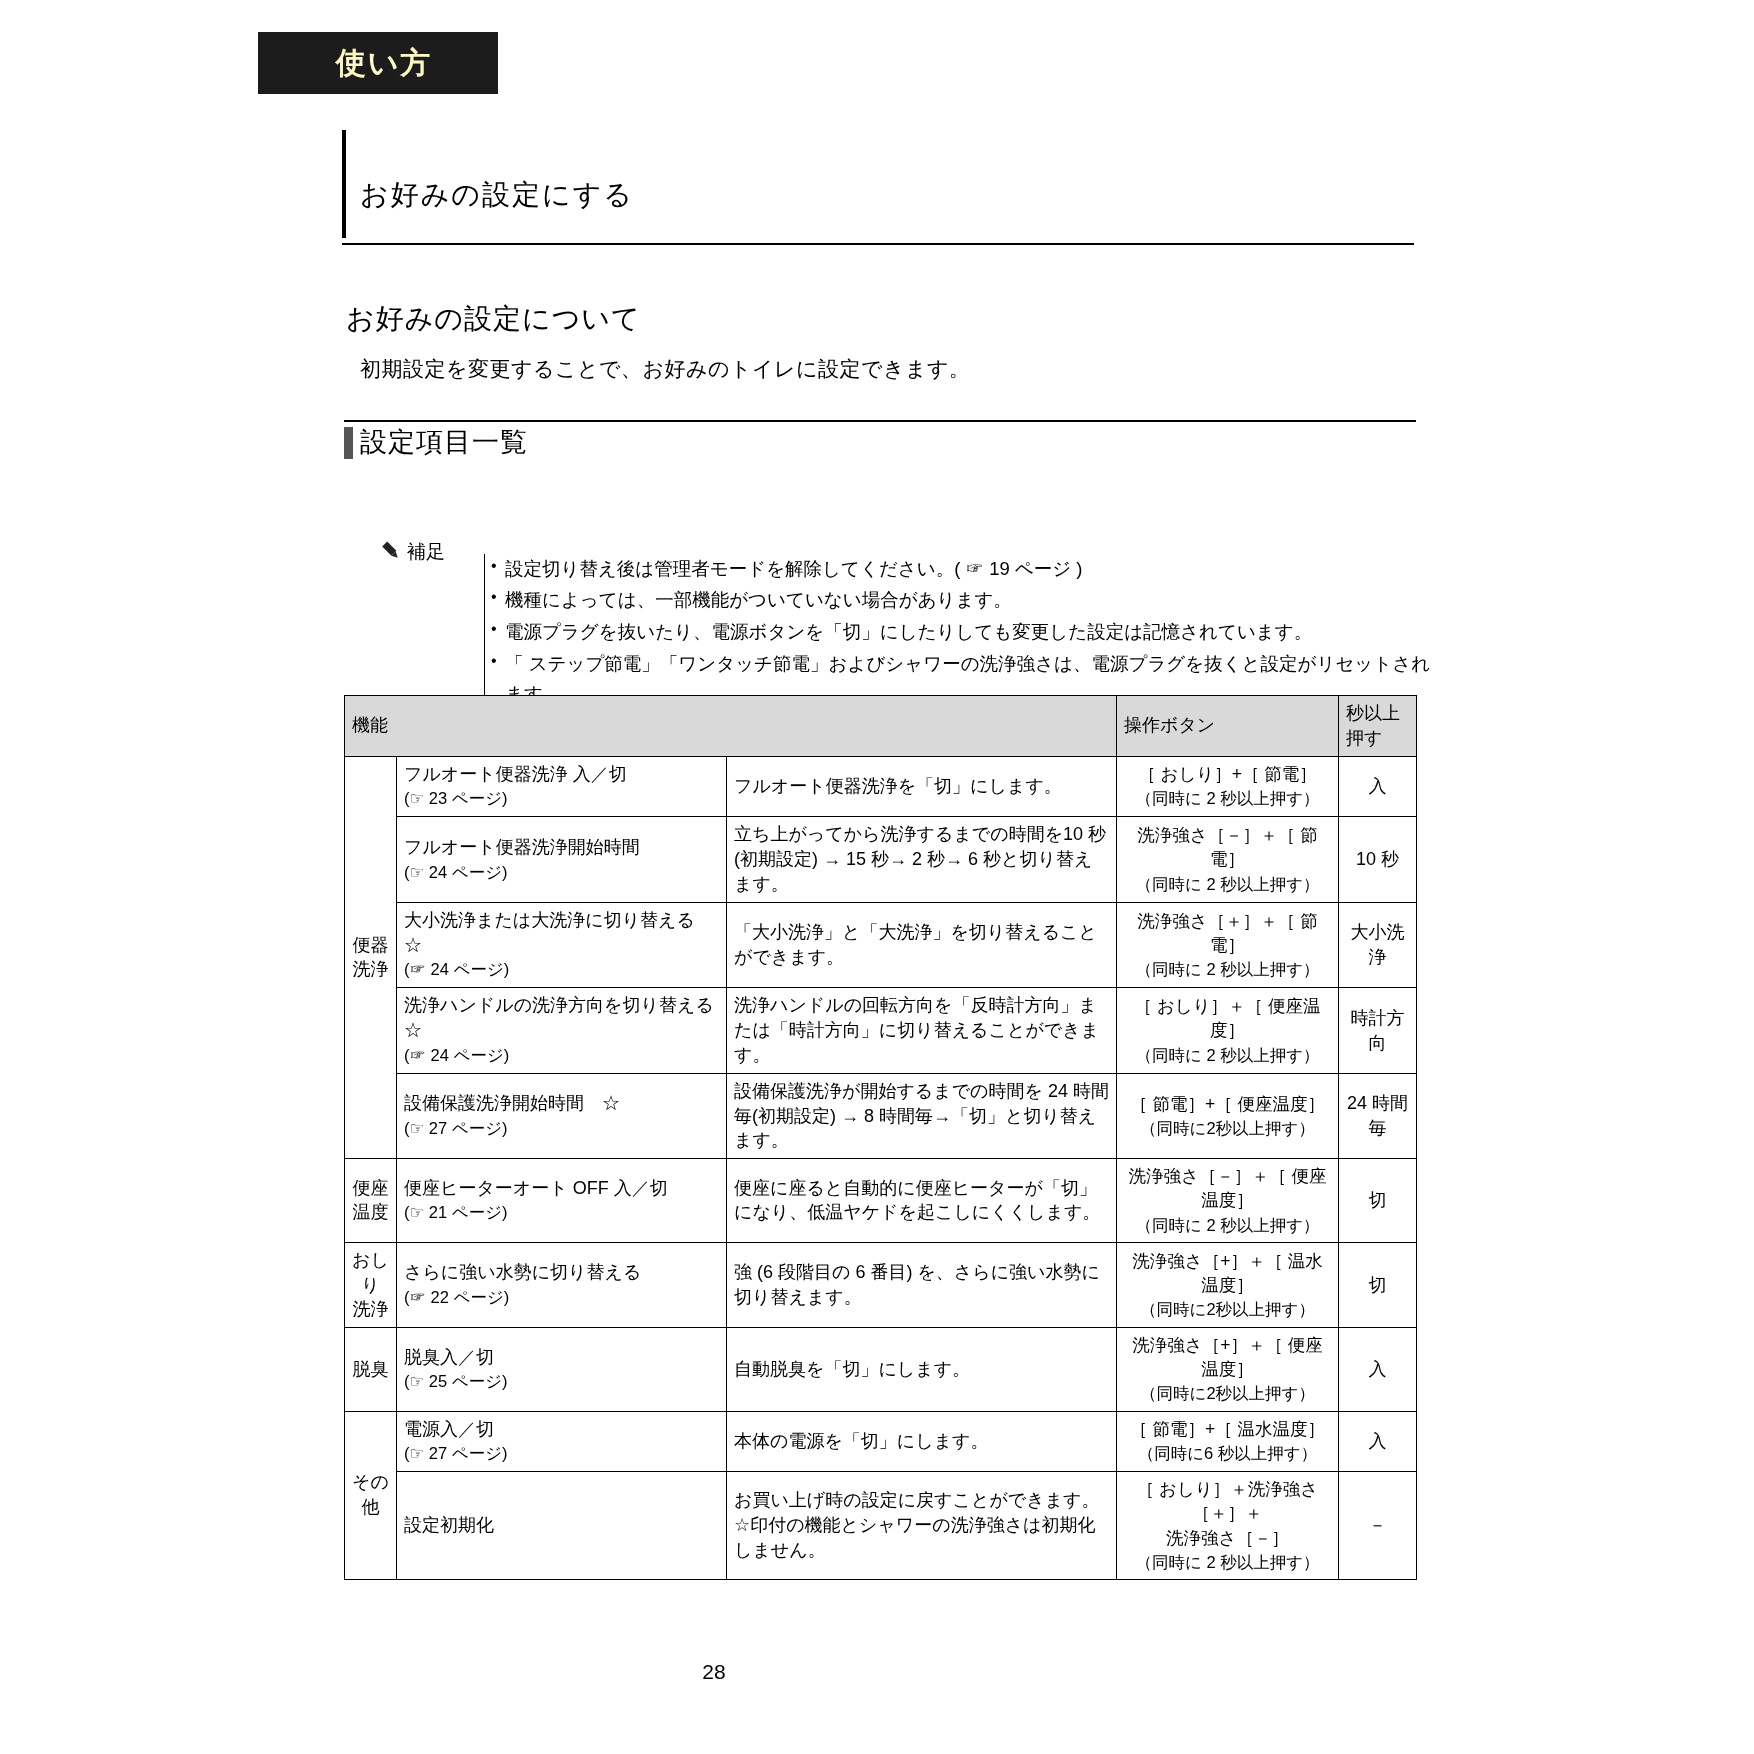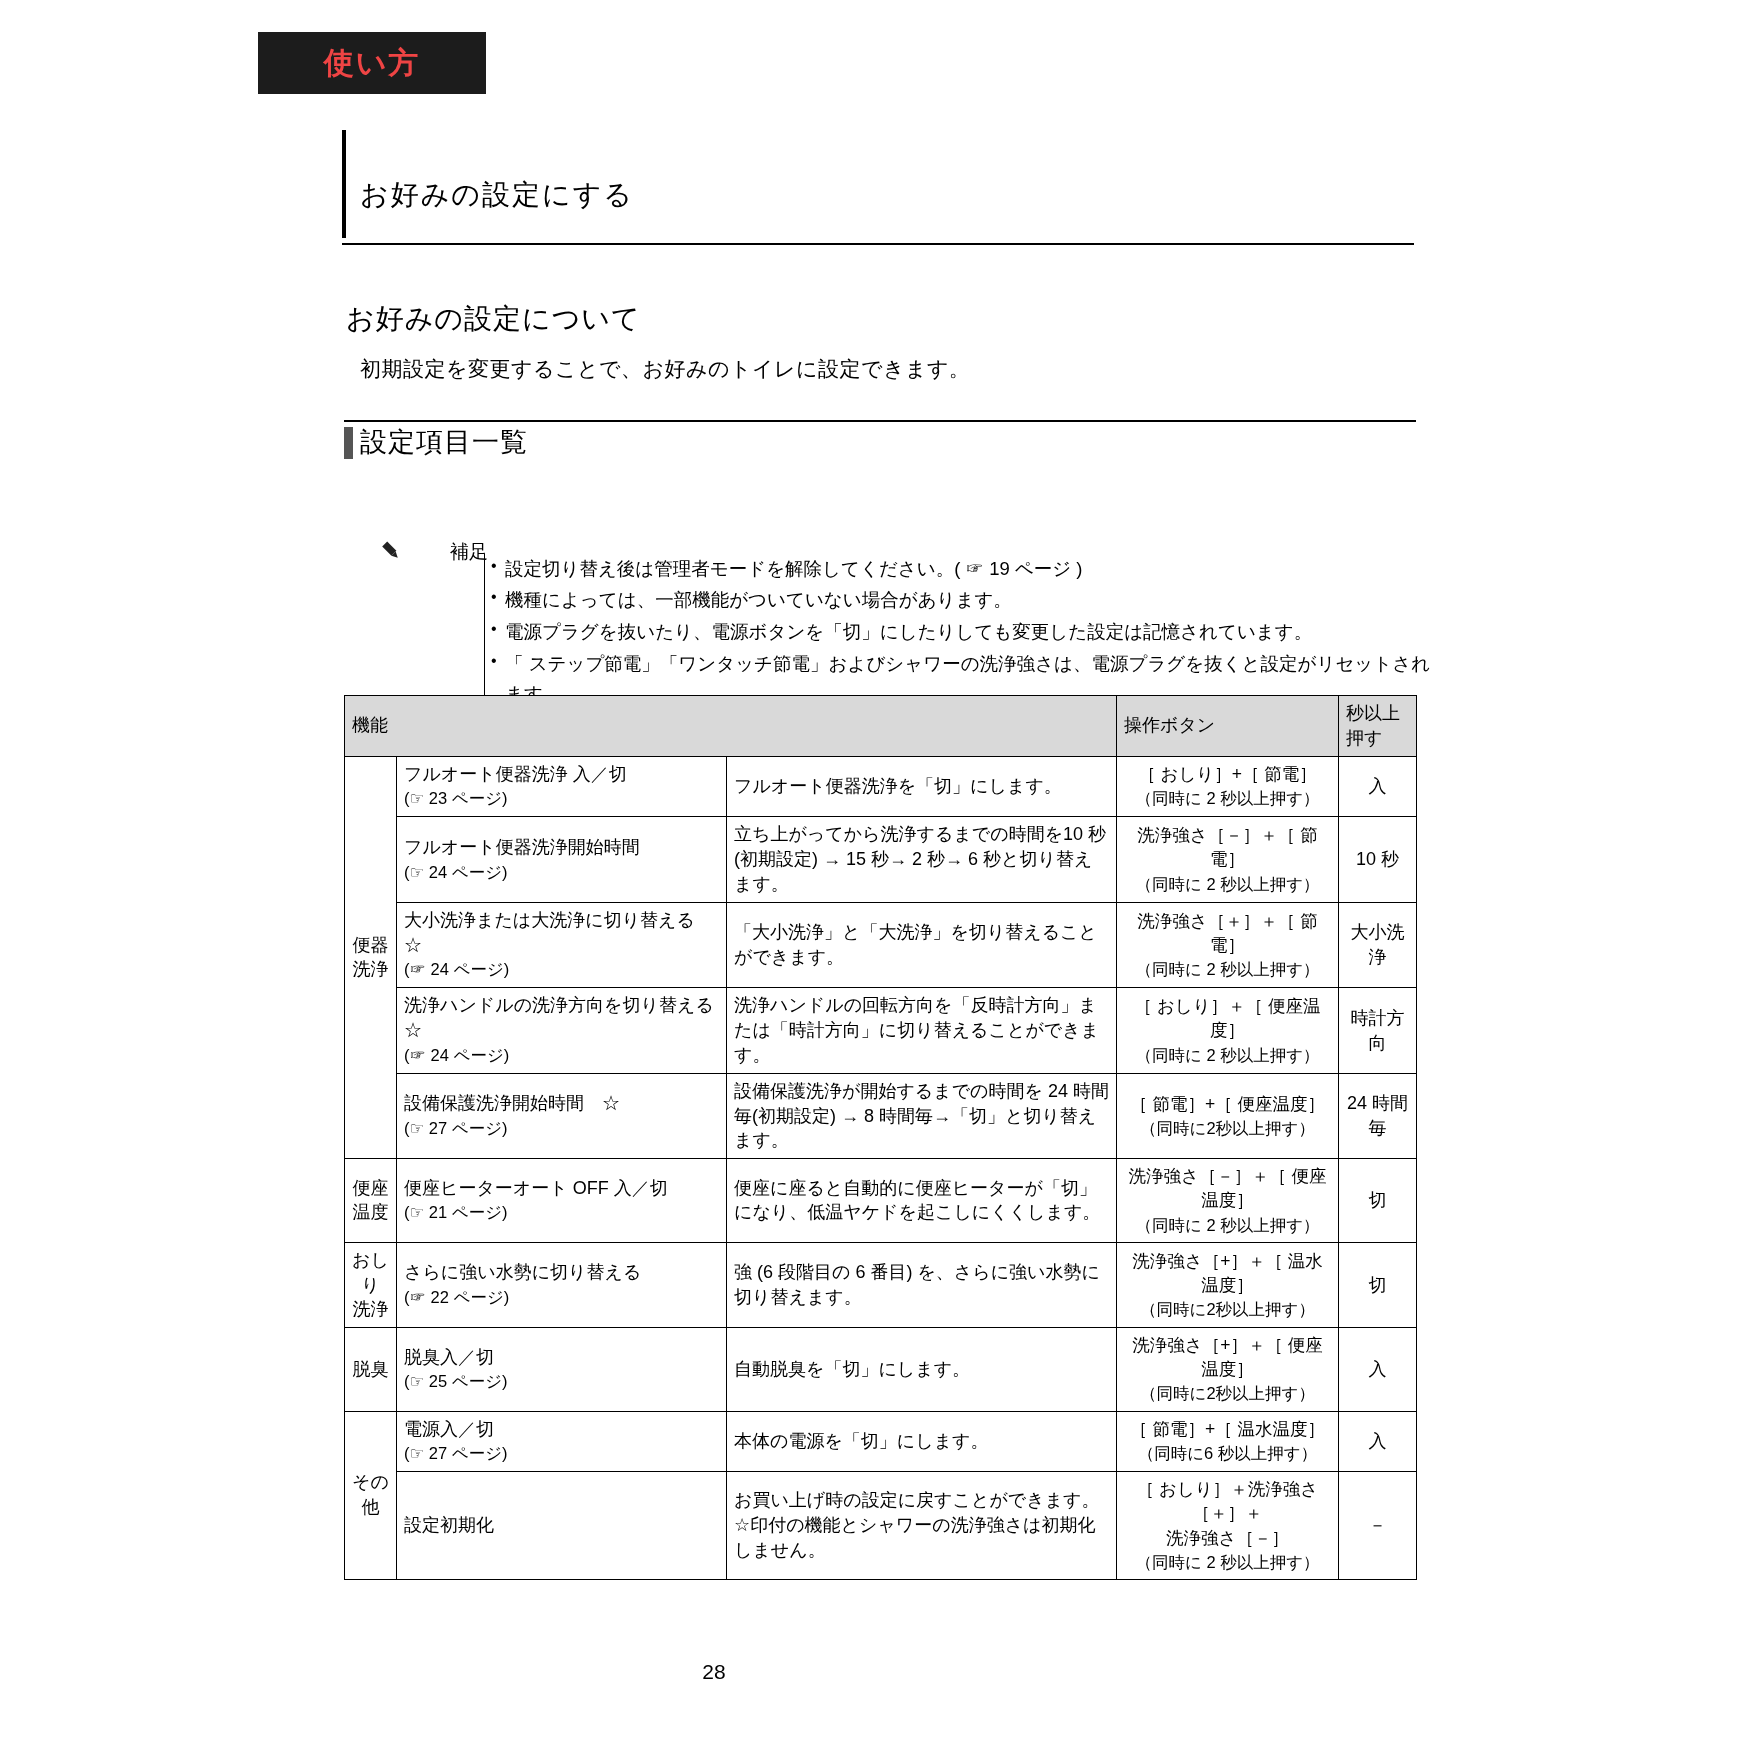--- a/index.html
+++ b/index.html
@@ -23,27 +23,28 @@
   }
 
   
   .header-tab {
     position: absolute;
     left: 258px;
     top: 32px;
     width: 228px;
     height: 62px;
     background: #1c1c1c;
-    color: #ef4444;
+    color: #fef9c3;
     font-size: 30px;
     font-weight: bold;
     letter-spacing: 2px;
     display: flex;
     align-items: center;
     justify-content: center;
+    padding-left: 12px;
   }
   .title-rule-left {
     position: absolute;
     left: 342px;
     top: 130px;
     width: 4px;
     height: 108px;
     background: #000;
   }
   .main-title {
@@ -121,21 +122,20 @@
     line-height: 1.62;
   }
   .note-head {
     position: absolute;
     left: 0px;
     top: 2px;
     width: 108px;
     display: flex;
     align-items: flex-start;
     gap: 7px;
-    justify-content: space-between;
   }
   .pencil-icon {
     display: inline-block;
     width: 20px;
     height: 20px;
     position: relative;
     transform: rotate(-45deg);
     margin-top: 3px;
   }
   .pencil-icon::before {

